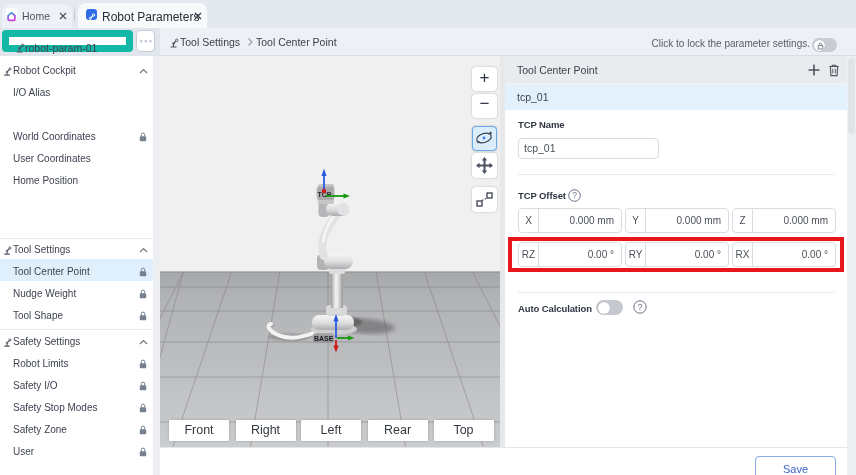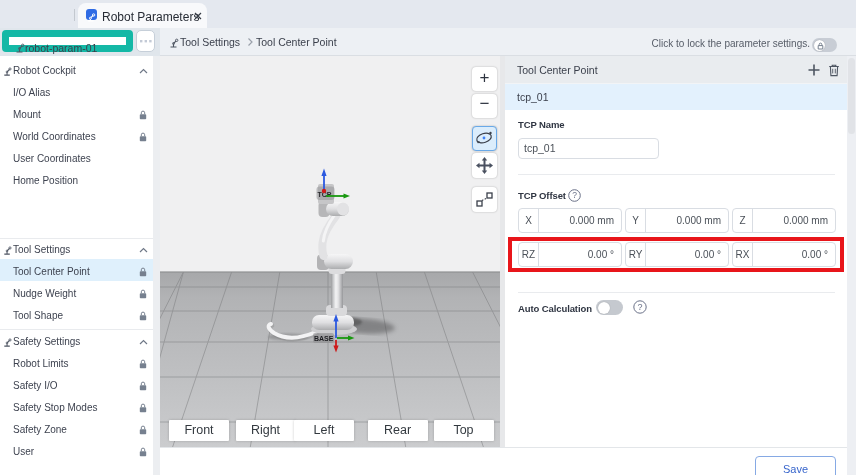--- a/index.html
+++ b/index.html
@@ -62,20 +62,38 @@
   #rscroll { left:847px; top:56px; width:9px; height:419px; background:#edeff3; }
   #rthumb { left:848px; top:58px; width:7px; height:76px; background:#e1e3e7; border-radius:4px; }
   #footer { left:160px; top:447px; width:687px; height:28px; background:#fff; border-top:1px solid #e3e6e9; }
   #savebtn { position:absolute; left:595px; top:8px; width:81px; height:26px; border:1px solid #86a9e4; border-radius:4px; background:#fff; font-size:11px; color:#3765cc; text-align:center; line-height:24px; }
 </style>
 </head>
 <body>
 <div id="app">
 
   <div id="tabbar" class="abs"></div>
+  <div id="hometab" class="abs">
+    <div class="ticon abs">
+      <svg width="11" height="11" viewBox="0 0 11 11">
+        <defs>
+            <linearGradient id="hg" x1="0" y1="0" x2="0.4" y2="1">
+          <stop offset="0" stop-color="#2ec4b6"></stop>
+              <stop offset="0.5" stop-color="#7c5cf0"></stop>
+              <stop offset="1" stop-color="#d543d8"></stop>
+        </linearGradient>
+          </defs>
+        <path d="M2.1 4.6 L5.5 1.7 L8.9 4.6 V8.3 a1 1 0 0 1 -1 1 H3.1 a1 1 0 0 1 -1 -1 Z" fill="none" stroke="url(#hg)" stroke-width="1.7" stroke-linejoin="round"></path>
+      </svg>
+    </div>
+    <div class="tlabel abs">Home</div>
+    <svg class="abs closex" style="left:57px;top:8px" viewBox="0 0 8 8">
+        <path d="M1 1 L7 7 M7 1 L1 7" stroke="#4a5158" stroke-width="1.2"></path>
+      </svg>
+  </div>
   <div id="tabdiv" class="abs"></div>
   <div id="activetab" class="abs">
     <div class="ticon abs">
       <svg width="11" height="11" viewBox="0 0 11 11">
         <path d="M2.2 8.8 h5 M4.4 8.8 V6.2 M4.4 6.2 L6.9 3.7" stroke="#fff" stroke-width="1.2" fill="none" stroke-linecap="round"></path>
         <circle cx="4.4" cy="6.2" r="1" fill="#2f6be4" stroke="#fff" stroke-width="0.9"></circle>
         <circle cx="7.6" cy="3" r="1.2" fill="none" stroke="#fff" stroke-width="0.9"></circle>
       </svg>
     </div>
     <div class="tlabel abs">Robot Parameters</div>
@@ -130,27 +148,20 @@
           <circle cx="5.5" cy="7" r="1" fill="none" stroke="#4d5461" stroke-width="0.8"></circle>
           <circle cx="8.7" cy="3.8" r="1.2" fill="none" stroke="#4d5461" stroke-width="0.9"></circle>
         </svg>
         <span class="txt">Robot Cockpit</span>
         <svg class="chev" width="9" height="9" viewBox="0 0 9 9" style="top:7px">
           <path d="M1 6 L4.5 2.5 L8 6" stroke="#6f7887" stroke-width="1.2" fill="none"></path>
         </svg>
       </div>
       <div class="mitem" style="top:26px">
         <span class="txt">I/O Alias</span>
-      </div>
-      <div class="mitem" style="top:48px">
-        <span class="txt">Mount</span>
-        <svg class="lock" width="8" height="10" viewBox="0 0 8 10">
-          <rect x="0.8" y="4.2" width="6.4" height="5" rx="0.8" fill="#76808f"></rect>
-          <path d="M2.3 4.2 V2.8 a1.7 1.7 0 0 1 3.4 0 V4.2" fill="none" stroke="#76808f" stroke-width="1"></path>
-        </svg>
       </div>
       <div class="mitem" style="top:70px">
         <span class="txt">World Coordinates</span>
         <svg class="lock" width="8" height="10" viewBox="0 0 8 10">
           <rect x="0.8" y="4.2" width="6.4" height="5" rx="0.8" fill="#76808f"></rect>
           <path d="M2.3 4.2 V2.8 a1.7 1.7 0 0 1 3.4 0 V4.2" fill="none" stroke="#76808f" stroke-width="1"></path>
         </svg>
       </div>
       <div class="mitem" style="top:92px">
         <span class="txt">User Coordinates</span>
@@ -357,21 +368,21 @@
       <svg width="25" height="25" viewBox="0 0 25 25">
         <rect x="5" y="14" width="5" height="5" fill="none" stroke="#3a3f4a" stroke-width="1.3"></rect>
         <rect x="15" y="6" width="5" height="5" fill="none" stroke="#3a3f4a" stroke-width="1.3"></rect>
         <line x1="10" y1="13.5" x2="15" y2="11" stroke="#3a3f4a" stroke-width="1.1" stroke-dasharray="1.5 1.5"></line>
       </svg>
     </div>
 
     
     <div class="viewbtn" style="left:9px;">Front</div>
     <div class="viewbtn" style="left:75.5px;">Right</div>
-    <div class="viewbtn" style="left:134px;text-align:center;">Left</div>
+    <div class="viewbtn" style="left:141px;text-align:center;">Left</div>
     <div class="viewbtn" style="left:207.5px;">Rear</div>
     <div class="viewbtn" style="left:273.5px;">Top</div>
   </div>
   <div id="vstrip" class="abs"></div>
 
   <div id="panel" class="abs">
     <div id="phead">
       <div class="t">Tool Center Point</div>
       <svg class="abs" style="left:303px;top:8px" width="12" height="12" viewBox="0 0 12 12">
           <path d="M6 0.5 V11.5 M0.5 6 H11.5" stroke="#4e5662" stroke-width="1.6"></path>

